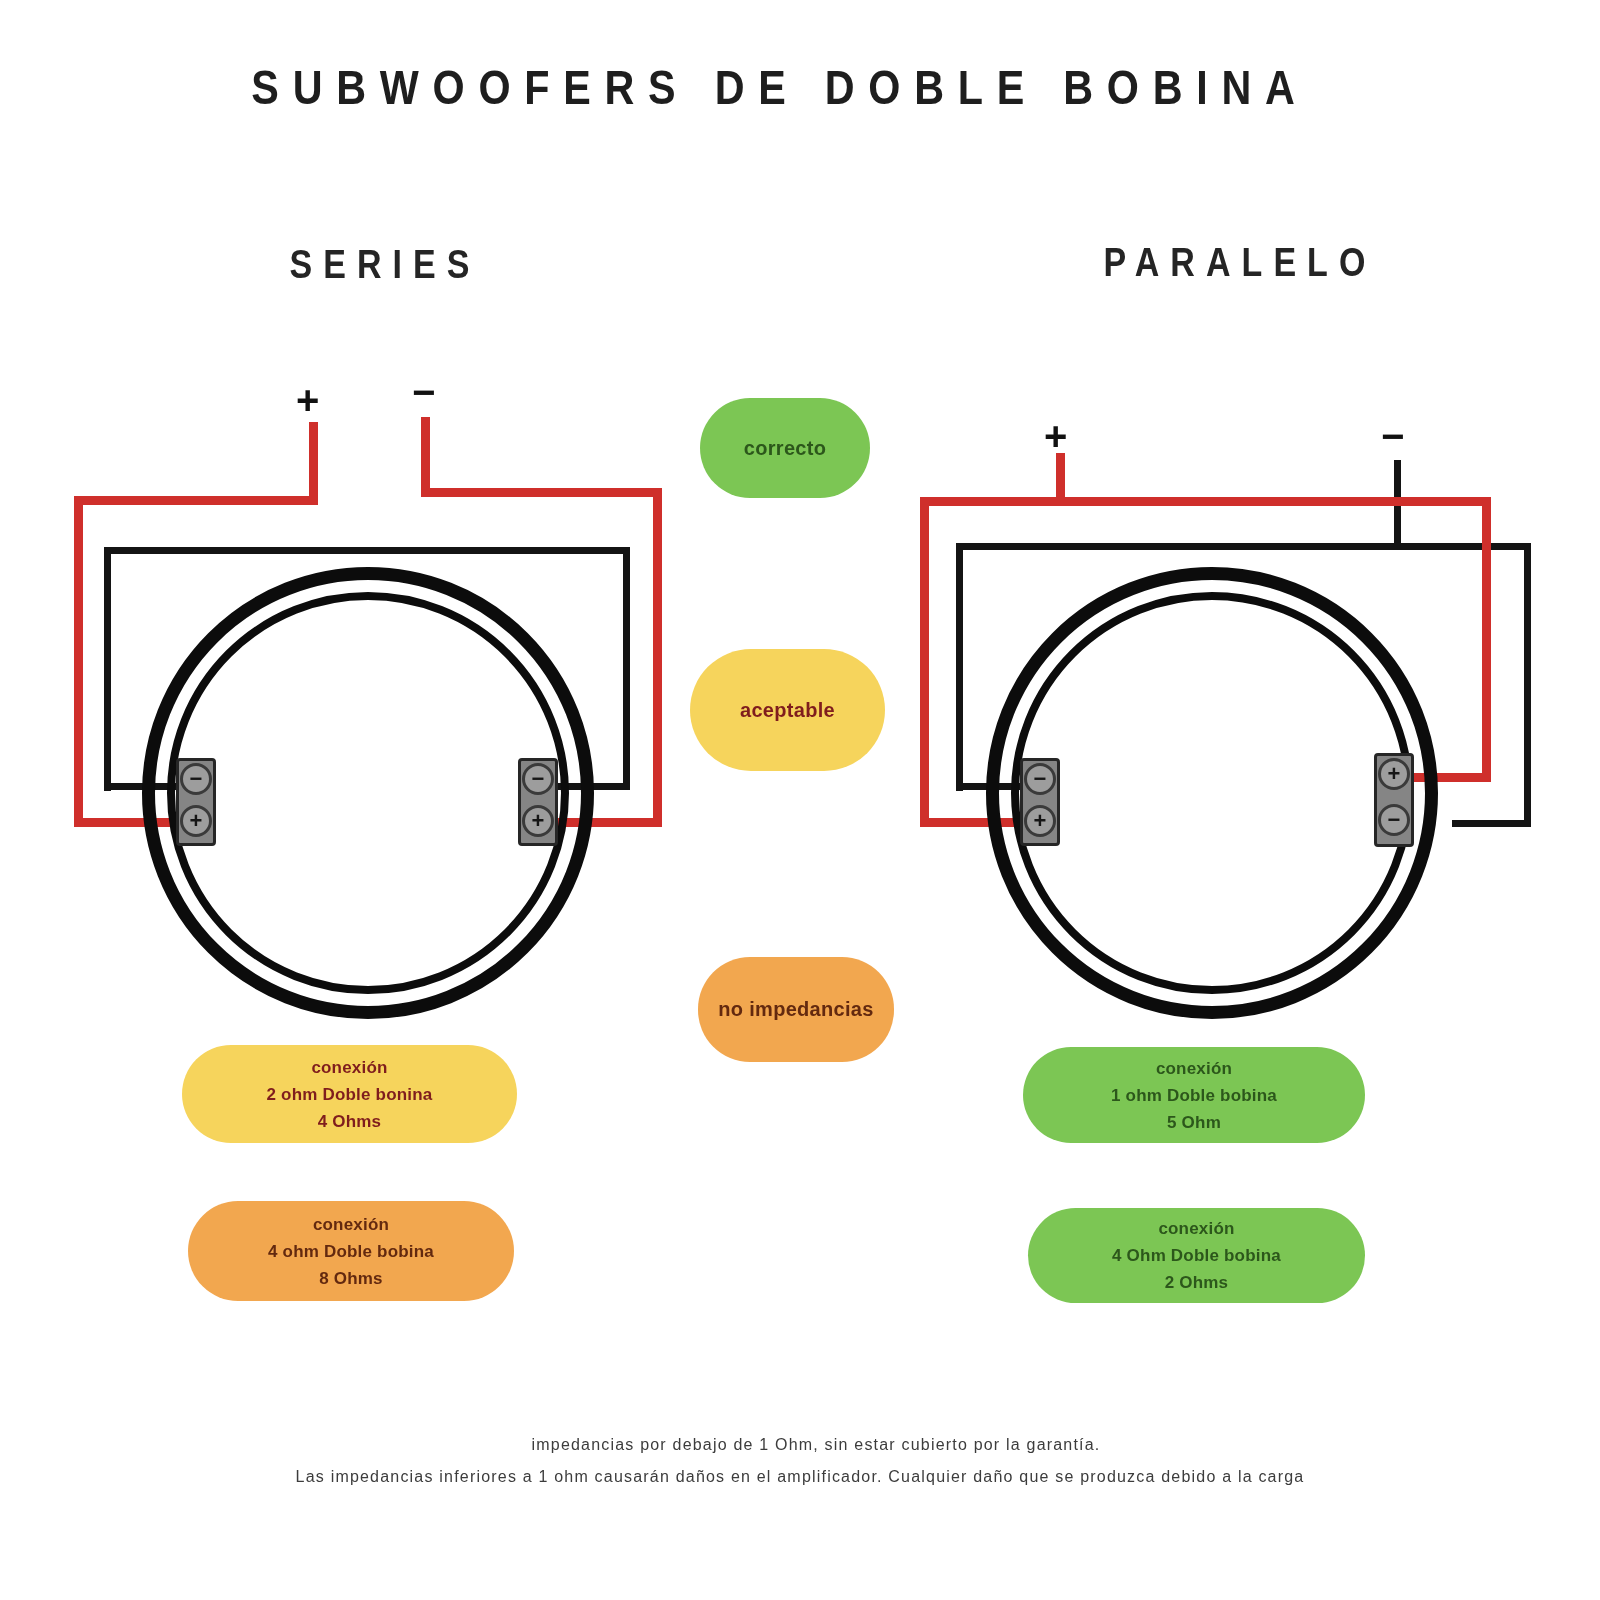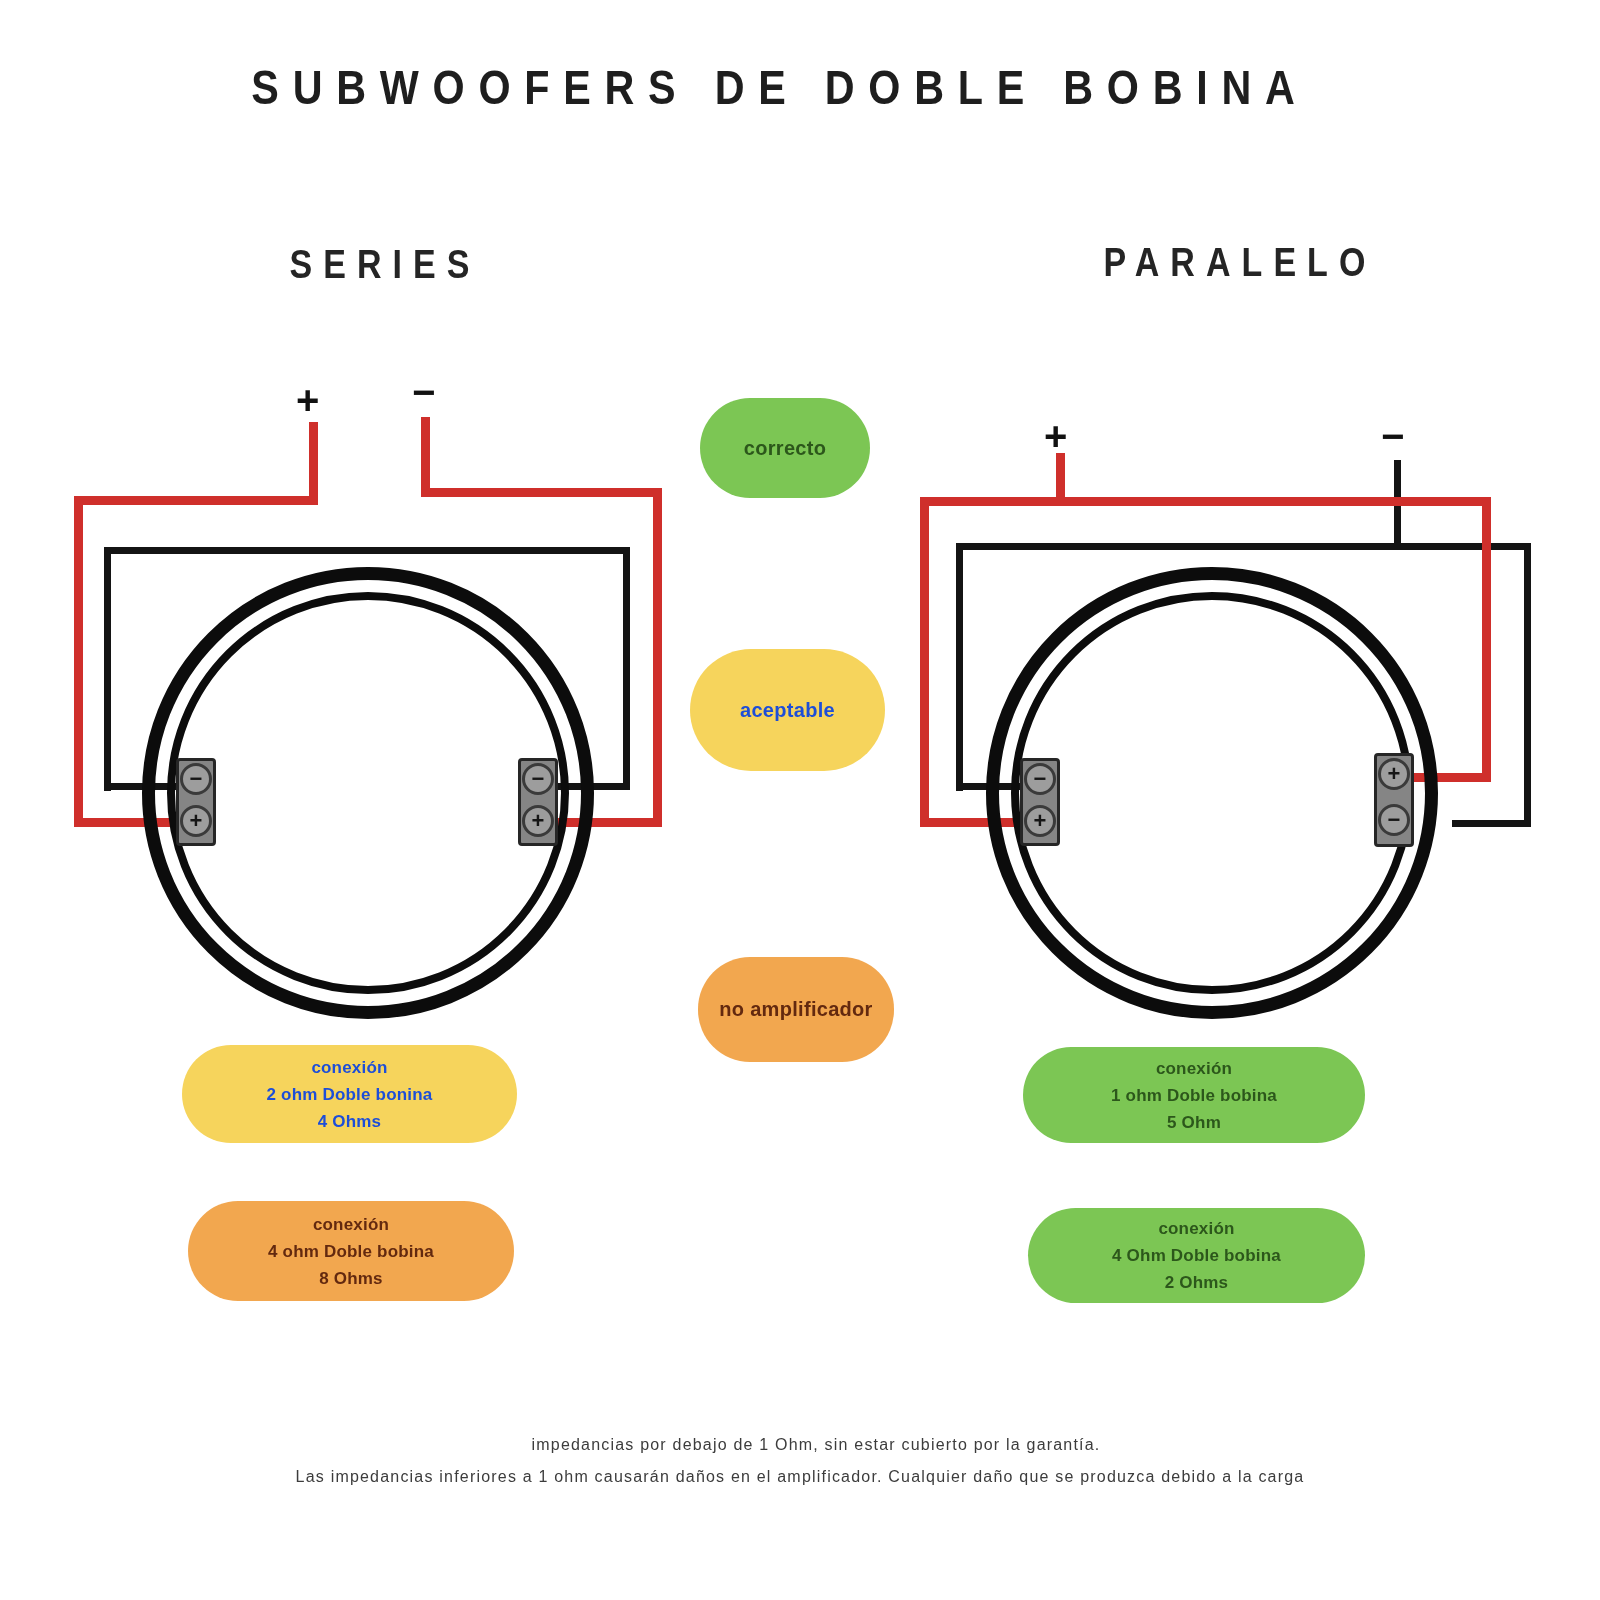--- a/index.html
+++ b/index.html
@@ -38,21 +38,21 @@
     font-size:22px;font-weight:700;color:#161616;line-height:1;
   }
   .tcirc.top{top:2px;}
   .tcirc.bot{top:44px;}
   
   .pill{
     position:absolute;display:flex;flex-direction:column;align-items:center;justify-content:center;
     text-align:center;font-weight:700;
   }
   .pill.green{background:#7cc654;color:#2c571b;}
-  .pill.yellow{background:#f6d45c;color:#1d4ed8;}
+  .pill.yellow{background:#f6d45c;color:#7f1d1d;}
   .pill.orange{background:#f2a74f;color:#63290f;}
   .legend-pill{font-size:20px;letter-spacing:0.3px;}
   .conn-pill{font-size:17px;line-height:27px;letter-spacing:0.2px;}
   
   .footer-line{
     left:0;width:1600px;text-align:center;font-size:16px;color:#3c3c3c;
     letter-spacing:1.2px;font-weight:500;
   }
 </style>
 </head>
@@ -130,21 +130,21 @@
   </div>
 
   <div>
     <div class="pill green legend-pill" style="left:700px;top:378px;width:170px;height:100px;border-radius:50px;margin-top:20px;">
       <span>correcto</span>
     </div>
     <div class="pill yellow legend-pill" style="left:690px;top:649px;width:195px;height:122px;border-radius:61px;">
       <span>aceptable</span>
     </div>
     <div class="pill orange legend-pill" style="left:698px;top:957px;width:196px;height:105px;border-radius:52px;">
-      <span>no amplificador</span>
+      <span>no impedancias</span>
     </div>
   </div>
 
   <div class="pill yellow conn-pill" style="left:182px;top:1045px;width:335px;height:98px;border-radius:49px;">
     <span>conexión</span>
     <span>2 ohm Doble bonina</span>
     <span>4 Ohms</span>
   </div>
   <div class="pill orange conn-pill" style="left:188px;top:1201px;width:326px;height:100px;border-radius:50px;">
     <span>conexión</span>

